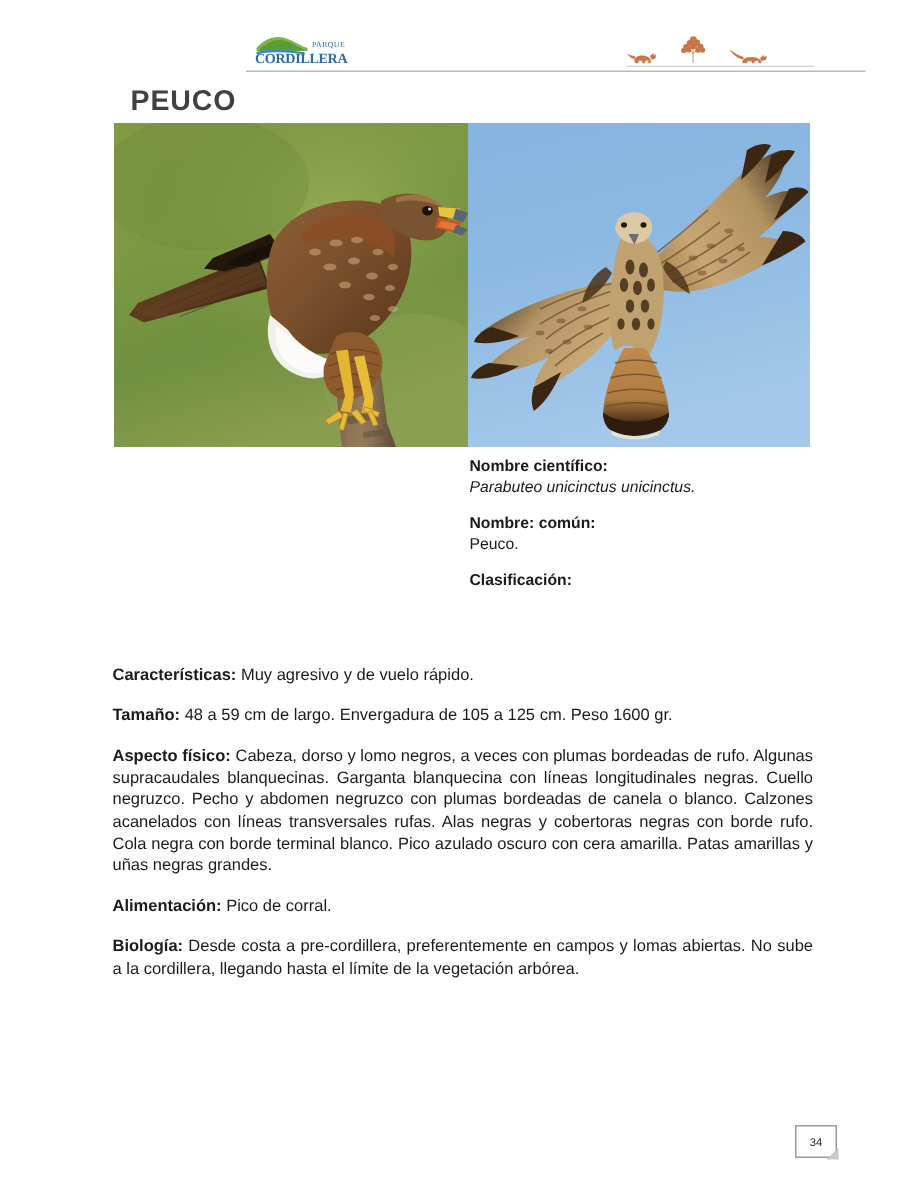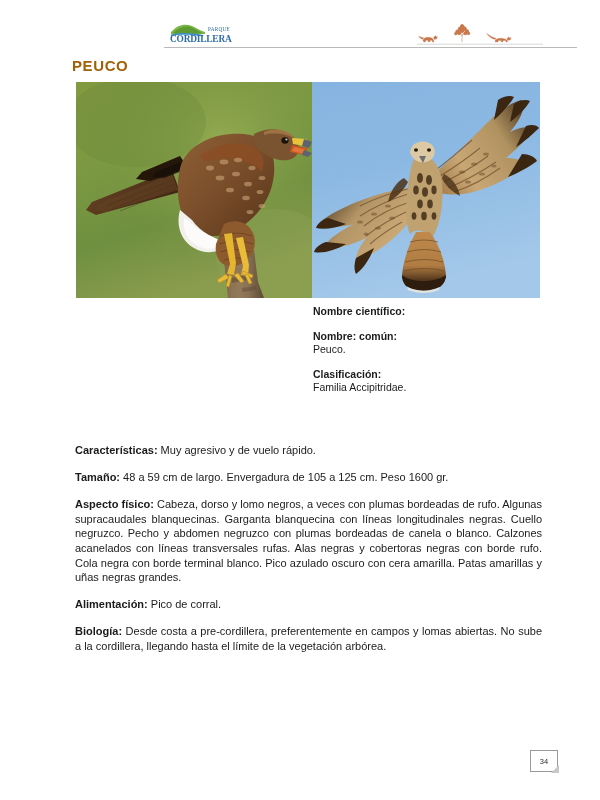--- a/index.html
+++ b/index.html
@@ -25,23 +25,23 @@
     position:absolute;left:396px;top:20px;width:126px;height:26px;
   }
   .header-deco svg{display:block;}
   .header-rule{
     position:absolute;left:143px;top:47px;width:413px;height:1px;
     background:#b9b9b9;
   }
 
   
   .title{
-    position:absolute;left:72px;top:57px;
-    font-size:15px;font-weight:bold;letter-spacing:.6px;
-    color:#a16207;
+    position:absolute;left:87px;top:57px;
+    font-size:19px;font-weight:bold;letter-spacing:.6px;
+    color:#404040;
   }
 
   
   .photos{
     position:absolute;left:76px;top:82px;
     width:464px;height:216px;
     display:flex;
   }
   .photo{position:relative;overflow:hidden;}
   .photo svg{display:block;}
@@ -381,30 +381,30 @@
 
         <path d="M95 205 C106 210, 118 210, 128 205 L127 208 C117 212, 106 212, 96 208 Z" fill="#efe8d8" opacity="0.85"></path>
       </svg>
     </div>
   </div>
 
   <div class="infoblock">
 
     <div class="info-group">
       <span class="info-label">Nombre científico:</span>
+      <span class="info-value italic">Parabuteo unicinctus unicinctus.</span>
     </div>
 
     <div class="info-group">
       <span class="info-label">Nombre: común:</span>
       <span class="info-value">Peuco.</span>
     </div>
 
     <div class="info-group">
       <span class="info-label">Clasificación:</span>
-      <span class="info-value">Familia Accipitridae.</span>
     </div>
   </div>
 
   <div class="body">
 
     <p class="sec"><b>Características:</b><span> Muy agresivo y de vuelo rápido.</span></p>
 
     <p class="sec"><b>Tamaño:</b><span> 48 a 59 cm de largo. Envergadura de 105 a 125 cm. Peso 1600 gr.</span></p>
 
     <p class="sec"><b>Aspecto físico:</b><span> Cabeza, dorso y lomo negros, a veces con plumas bordeadas de rufo. Algunas supracaudales blanquecinas. Garganta blanquecina con líneas longitudinales negras. Cuello negruzco. Pecho y abdomen negruzco con plumas bordeadas de canela o blanco. Calzones acanelados con líneas transversales rufas. Alas negras y cobertoras negras con borde rufo. Cola negra con borde terminal blanco. Pico azulado oscuro con cera amarilla. Patas amarillas y uñas negras grandes.</span></p>

